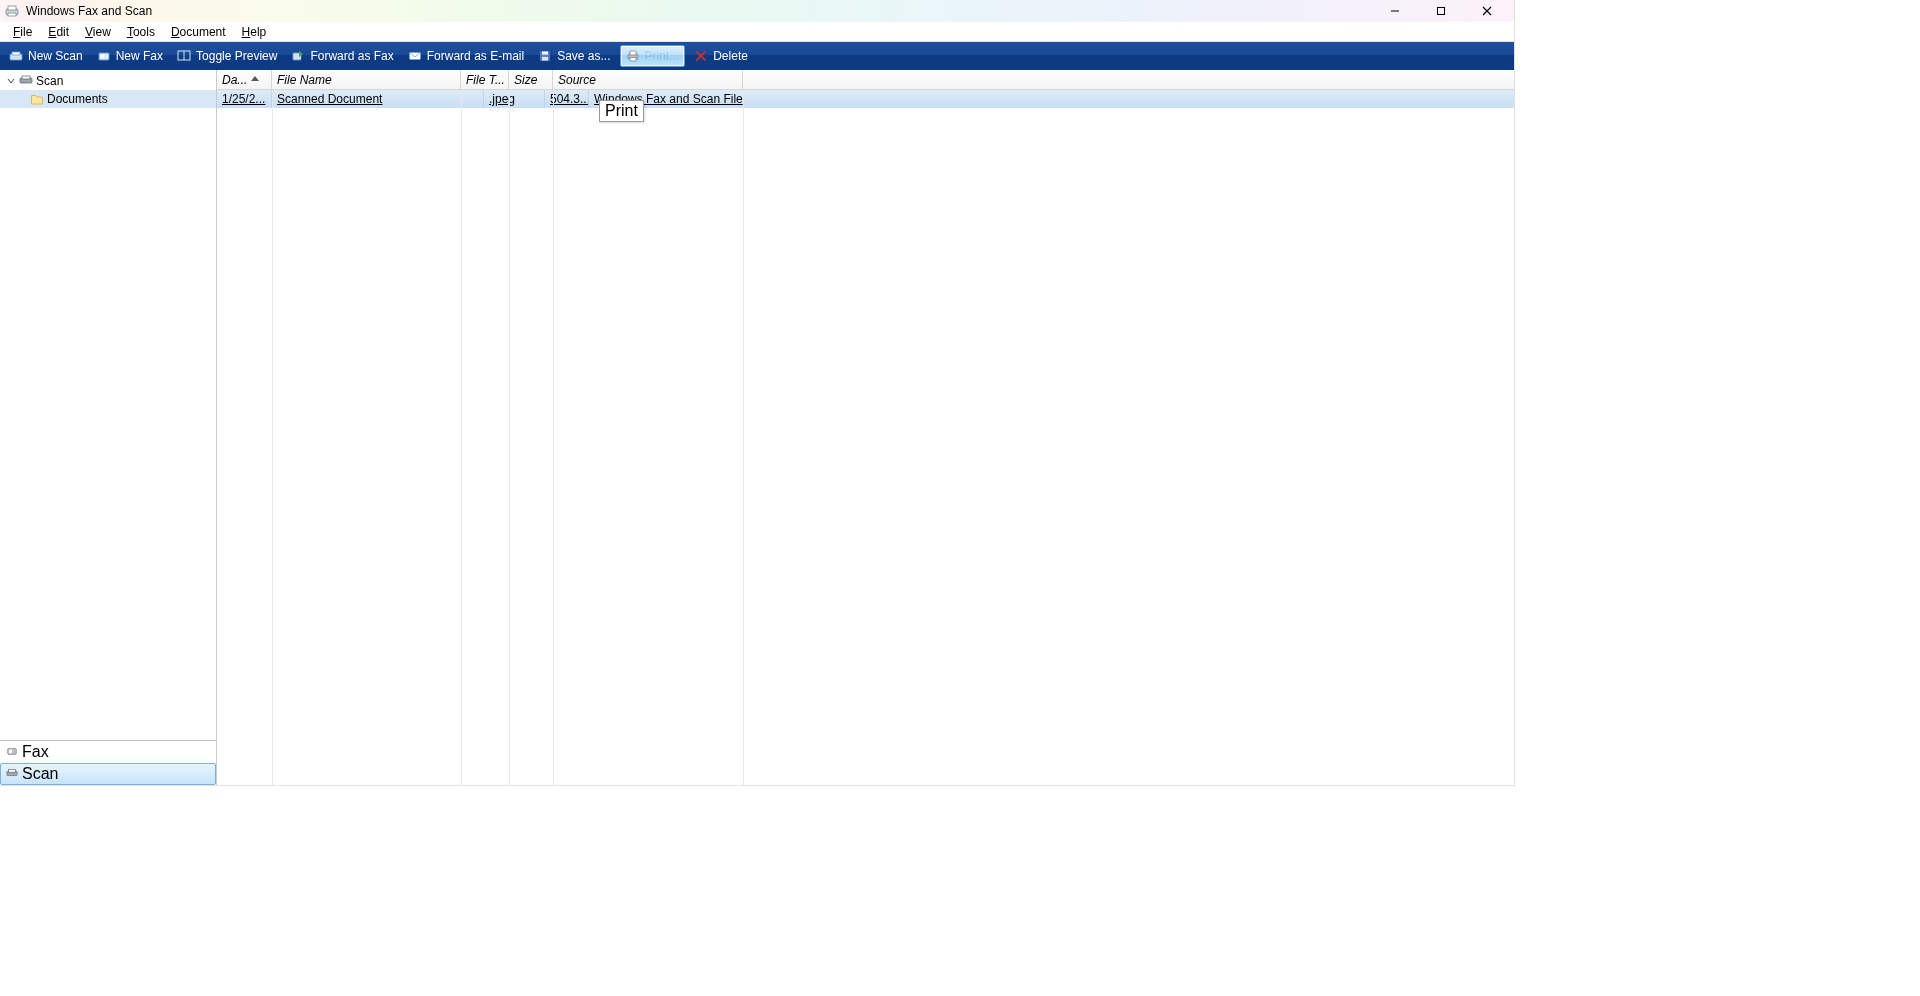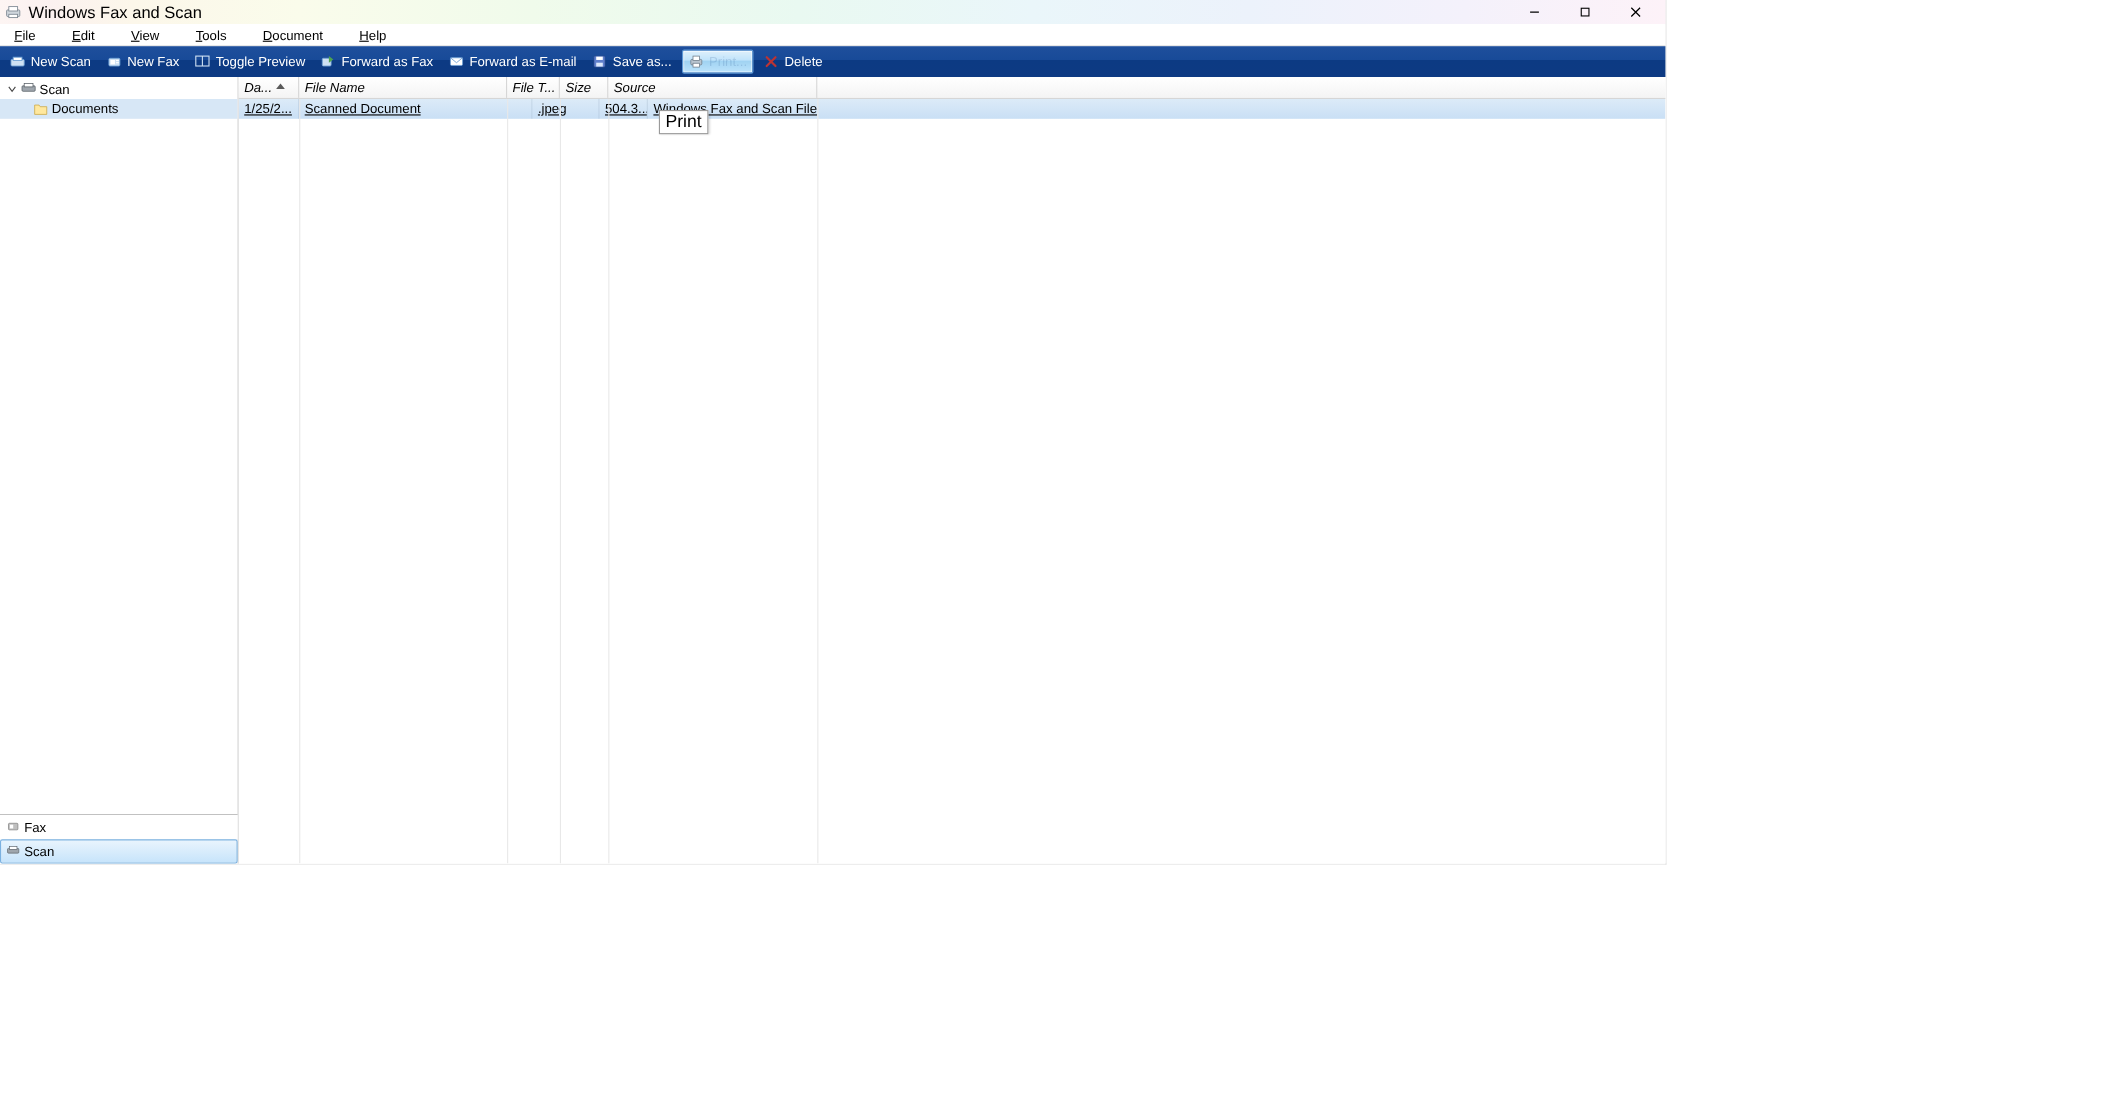--- a/index.html
+++ b/index.html
@@ -28,21 +28,21 @@
       width: 16px;
       height: 16px;
       margin-right: 6px;
       display: inline-flex;
       align-items: center;
       justify-content: center;
     }
     .titlebar .title-text {
       flex: 0 0 auto;
       color: #000;
-      font-size: 15px;
+      font-size: 12px;
     }
     .titlebar .spacer {
       flex: 1 1 auto;
     }
     .win-controls {
       display: flex;
       gap: 0;
       height: 100%;
       align-items: stretch;
     }
@@ -53,21 +53,21 @@
       justify-content: center;
       color: #000;
     }
     
     .menubar {
       height: 20px;
       background: #fff;
       display: flex;
       align-items: center;
       padding: 0 6px;
-      gap: 19px;
+      gap: 2px;
       border-bottom: 1px solid #e5e5e5;
     }
     .menubar .mnu {
       padding: 1px 7px;
       color: #000;
       cursor: default;
     }
     .menubar .mnu .ul {
       text-decoration: underline;
     }
@@ -159,21 +159,21 @@
       padding: 0 5px;
       border: 1px solid transparent;
       background: #fff;
     }
     .mode-btn + .mode-btn { border-top: 1px solid #dcdcdc; }
     .mode-btn.selected {
       background: linear-gradient(180deg, #e9f4fd 0%, #c7e4fb 100%);
       border: 1px solid #7bb1e0;
       border-radius: 2px;
     }
-    .mode-btn .label { font-size:12px; color:#000; }
+    .mode-btn .label { font-size:16px; color:#000; }
 
     
     .listpane {
       flex: 1 1 auto;
       min-width: 0;
       position: relative;
       display: flex;
       flex-direction: column;
       background:#fff;
     }

